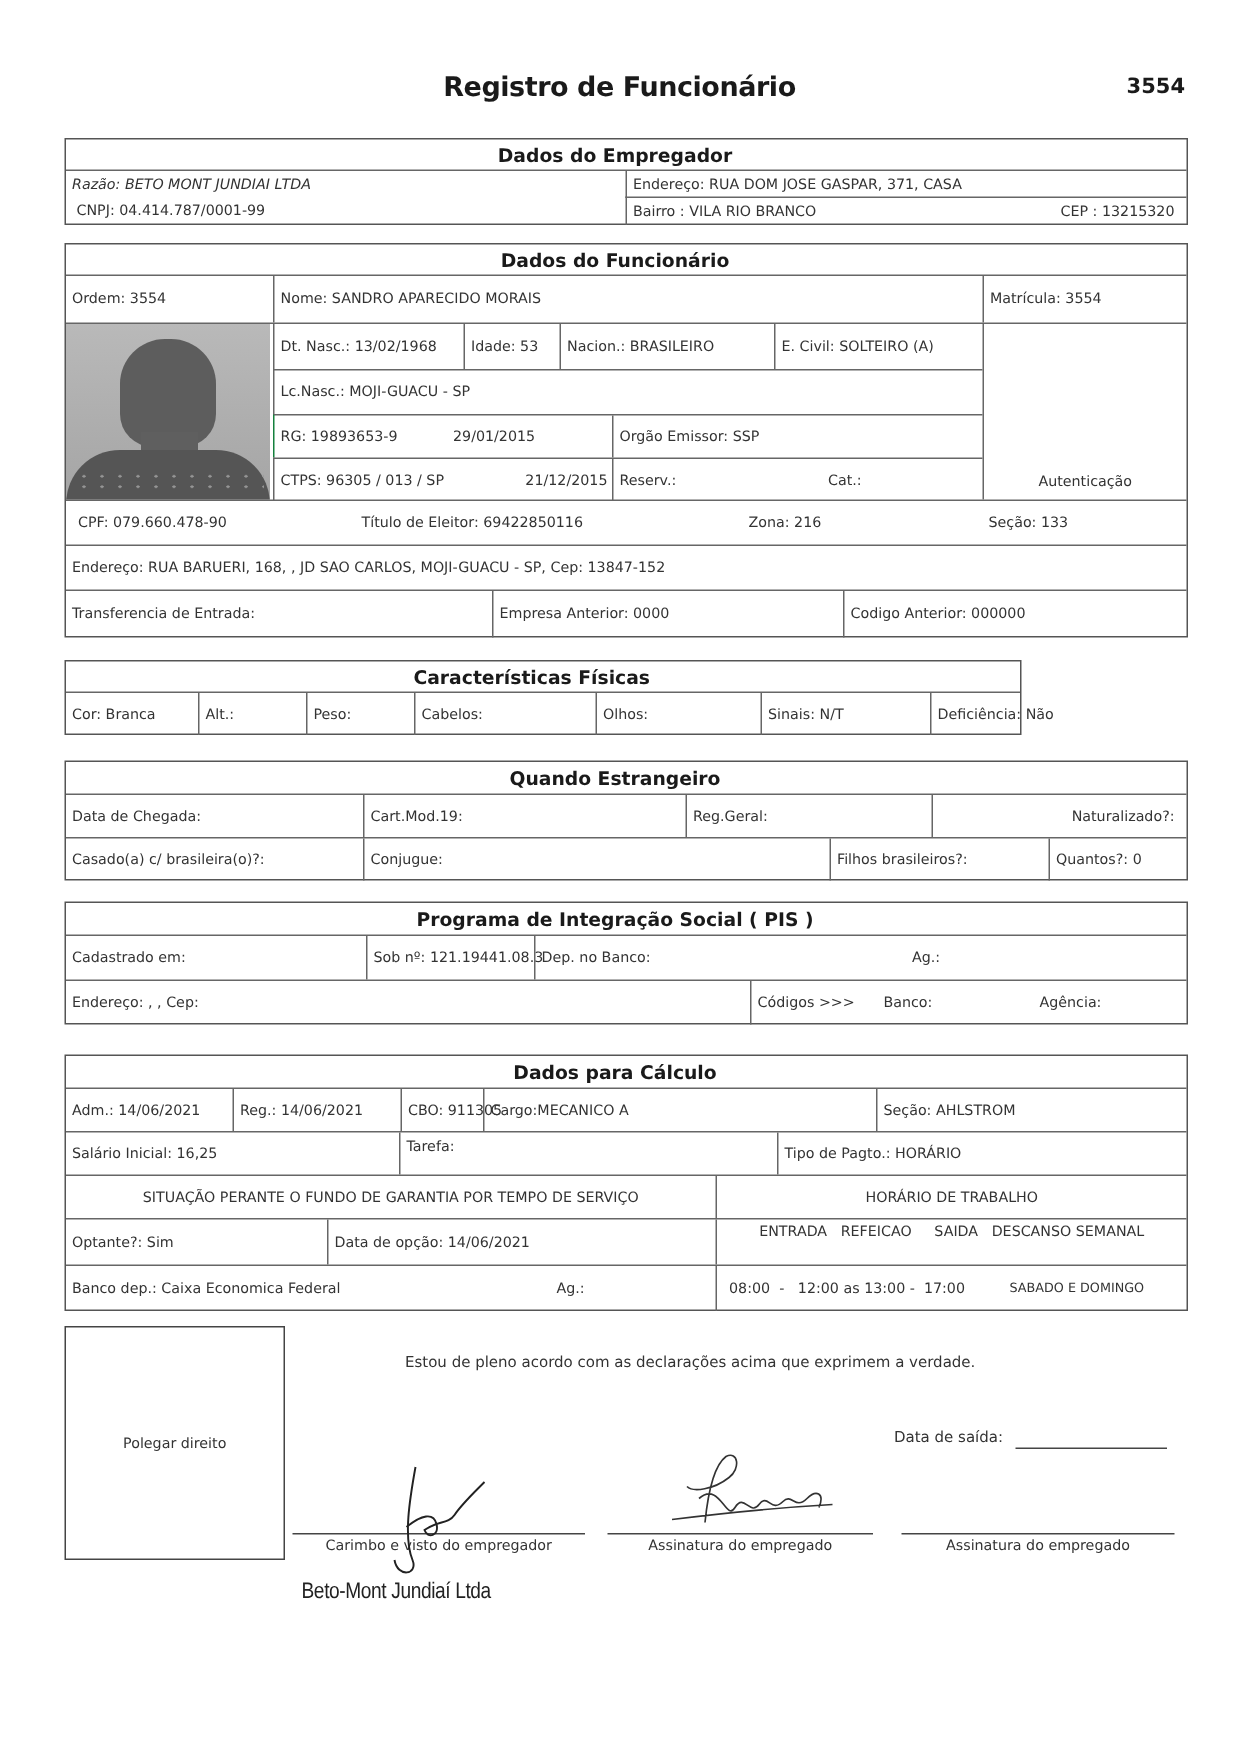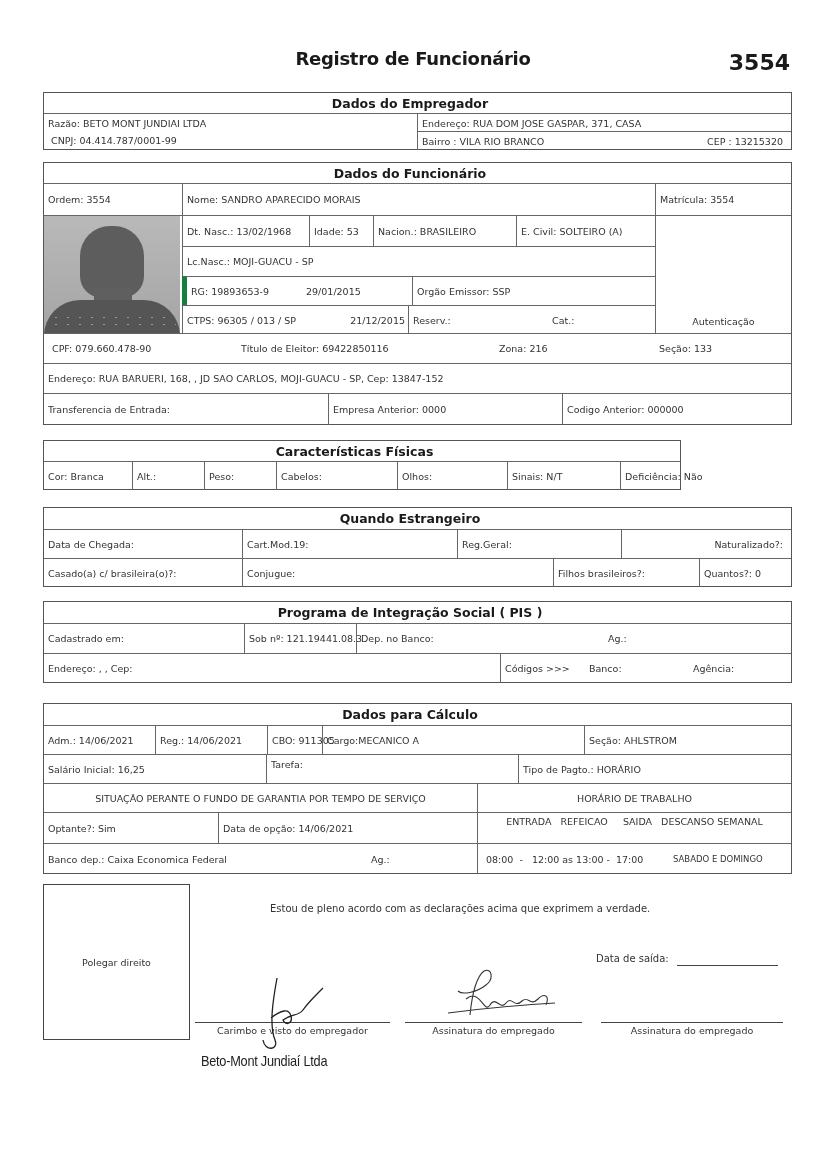--- a/index.html
+++ b/index.html
@@ -1,20 +1,20 @@
 <!DOCTYPE html>
 <html><head>
 <meta charset="utf-8">
 <style>
   * { box-sizing: border-box; margin: 0; padding: 0; }
   html, body { width: 826px; height: 1169px; background: #ffffff; }
   body { position: relative; font-family: "DejaVu Sans", sans-serif; color: #2a2a2a; overflow: hidden; }
 
   .title { position: absolute; left: 0; width: 826px; top: 48px; text-align: center; font-family: "DejaVu Sans", sans-serif; font-weight: bold; font-size: 18px; color: #1a1a1a; letter-spacing: -0.3px; }
-  .docnum { position: absolute; right: 36px; top: 50px; font-weight: bold; font-size: 22px; color: #1a1a1a; }
+  .docnum { position: absolute; right: 36px; top: 50px; font-weight: bold; font-size: 14px; color: #1a1a1a; }
 
   .box { position: absolute; border: 1px solid #555; background: #fff; }
   .row { position: absolute; left: 0; right: 0; border-top: 1px solid #666; }
   .cell { position: absolute; top: 0; bottom: 0; font-size: 9.5px; padding-left: 4px; display: flex; align-items: center; white-space: nowrap; color: #333; }
   .cell.bl { border-left: 1px solid #666; }
   .hdr { position: absolute; left: 0; right: 15px; top: 0; text-align: center; font-weight: bold; font-size: 12.5px; color: #1a1a1a; display: flex; align-items: center; justify-content: center; }
   .center { justify-content: center; padding-left: 0; }
   .right { justify-content: flex-end; padding-right: 8px; }
 
   .photo { position: absolute; left: 0; top: 0; width: 136px; height: 117px; background: linear-gradient(#b9b9b9, #a5a5a5); overflow: hidden; }
@@ -34,21 +34,21 @@
 </style>
 </head>
 <body>
 
 <div class="title">Registro de Funcionário</div>
 <div class="docnum">3554</div>
 
 <div class="box" style="left:43px; top:92px; width:749px; height:58px;">
   <div class="hdr" style="height:20px;">Dados do Empregador</div>
   <div class="row" style="top:20px; height:37px;">
-    <div class="cell" style="left:0; width:372px; height:18px; bottom:auto;">Razão: BETO MONT JUNDIAI  LTDA</div>
+    <div class="cell" style="left:0; width:372px; height:18px; bottom:auto;font-style:italic;">Razão: BETO MONT JUNDIAI  LTDA</div>
     <div class="cell" style="left:0; width:372px; top:17px; height:18px; bottom:auto; padding-left:7px;">CNPJ: 04.414.787/0001-99</div>
     <div class="cell bl" style="left:373px; right:0; height:18px; bottom:auto;">Endereço: RUA DOM JOSE GASPAR, 371, CASA</div>
     <div class="row" style="left:373px; top:17px; height:19px; border-left:1px solid #666;">
       <div class="cell" style="left:0; width:250px;">Bairro : VILA RIO BRANCO</div>
       <div class="cell right" style="right:0; width:120px;">CEP : 13215320</div>
     </div>
   </div>
 </div>
 
 <div class="box" style="left:43px; top:162px; width:749px; height:263px;">
@@ -67,21 +67,21 @@
     </div>
     <div style="position:absolute; left:138px; top:0; width:473px; height:30px; border-left:1px solid #666;">
       <div class="cell" style="left:0; width:126px;">Dt. Nasc.: 13/02/1968</div>
       <div class="cell bl" style="left:126px; width:64px;">Idade: 53</div>
       <div class="cell bl" style="left:190px; width:143px;">Nacion.: BRASILEIRO</div>
       <div class="cell bl" style="left:333px; right:0;">E. Civil: SOLTEIRO (A)</div>
     </div>
     <div style="position:absolute; left:138px; top:30px; width:473px; height:30px; border-left:1px solid #666; border-top:1px solid #666;">
       <div class="cell" style="left:0; right:0;">Lc.Nasc.: MOJI-GUACU - SP</div>
     </div>
-    <div style="position:absolute; left:138px; top:60px; width:473px; height:29px; border-left:5px solid #15803d; border-top:1px solid #666;">
+    <div style="position:absolute; left:138px; top:60px; width:473px; height:29px; border-left:1px solid #15803d; border-top:1px solid #666;">
       <div class="cell" style="left:0; width:110px;">RG: 19893653-9</div>
       <div class="cell" style="left:115px; width:110px;">29/01/2015</div>
       <div class="cell bl" style="left:225px; right:0;">Orgão Emissor: SSP</div>
     </div>
     <div style="position:absolute; left:138px; top:89px; width:473px; height:29px; border-left:1px solid #666; border-top:1px solid #666;">
       <div class="cell" style="left:0; width:130px;">CTPS: 96305 / 013 / SP</div>
       <div class="cell" style="left:155px; width:70px; justify-content:flex-end; padding-right:3px;">21/12/2015</div>
       <div class="cell bl" style="left:225px; width:140px;">Reserv.:</div>
       <div class="cell" style="left:365px; width:100px;">Cat.:</div>
     </div>

